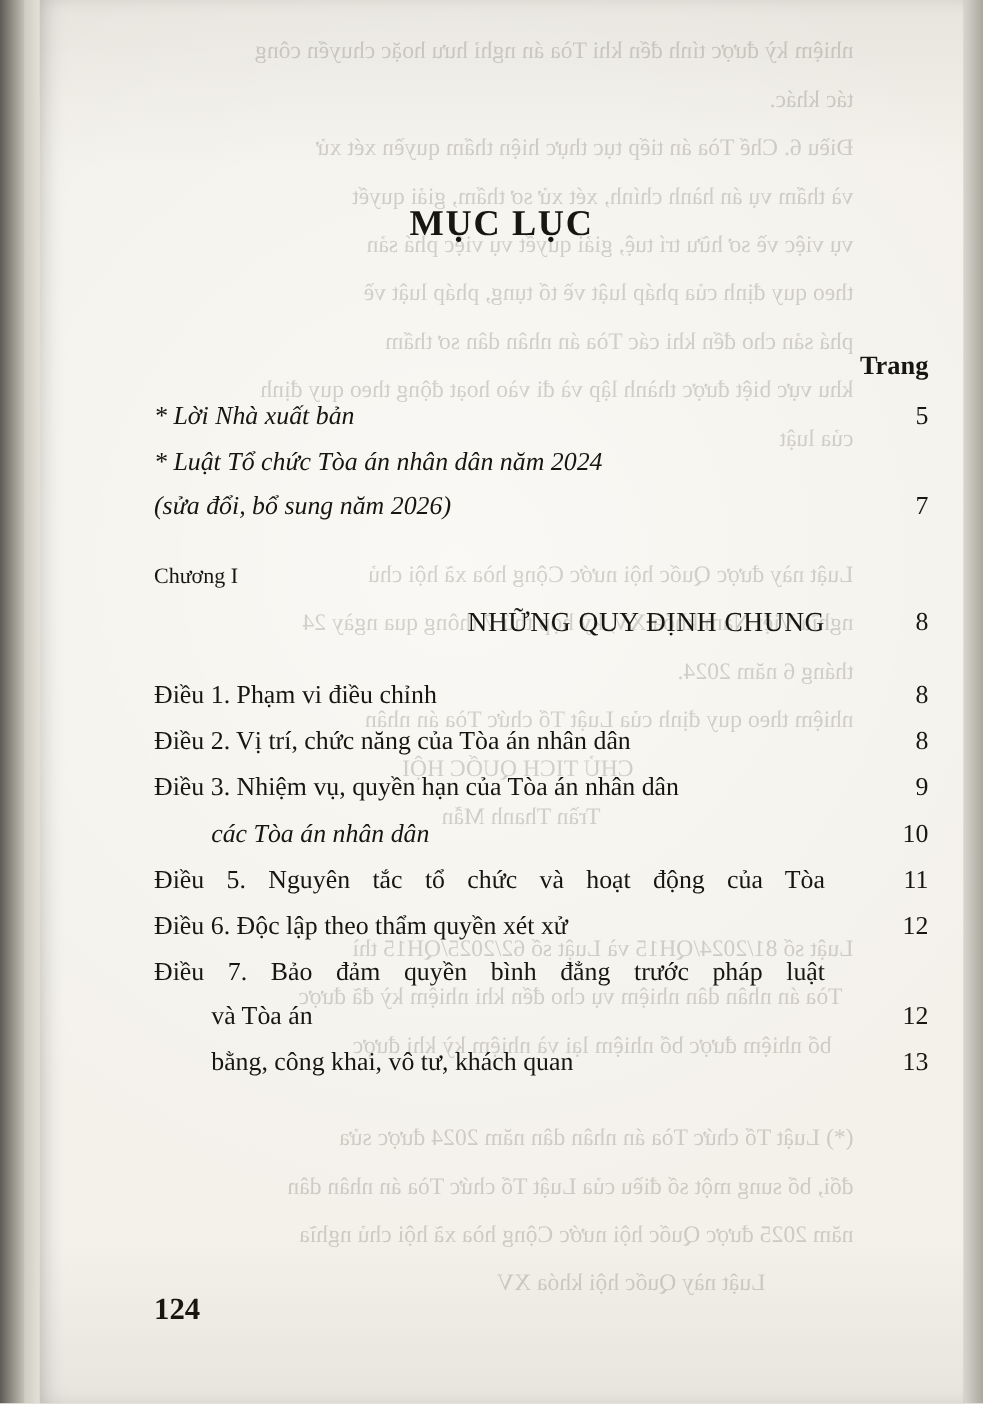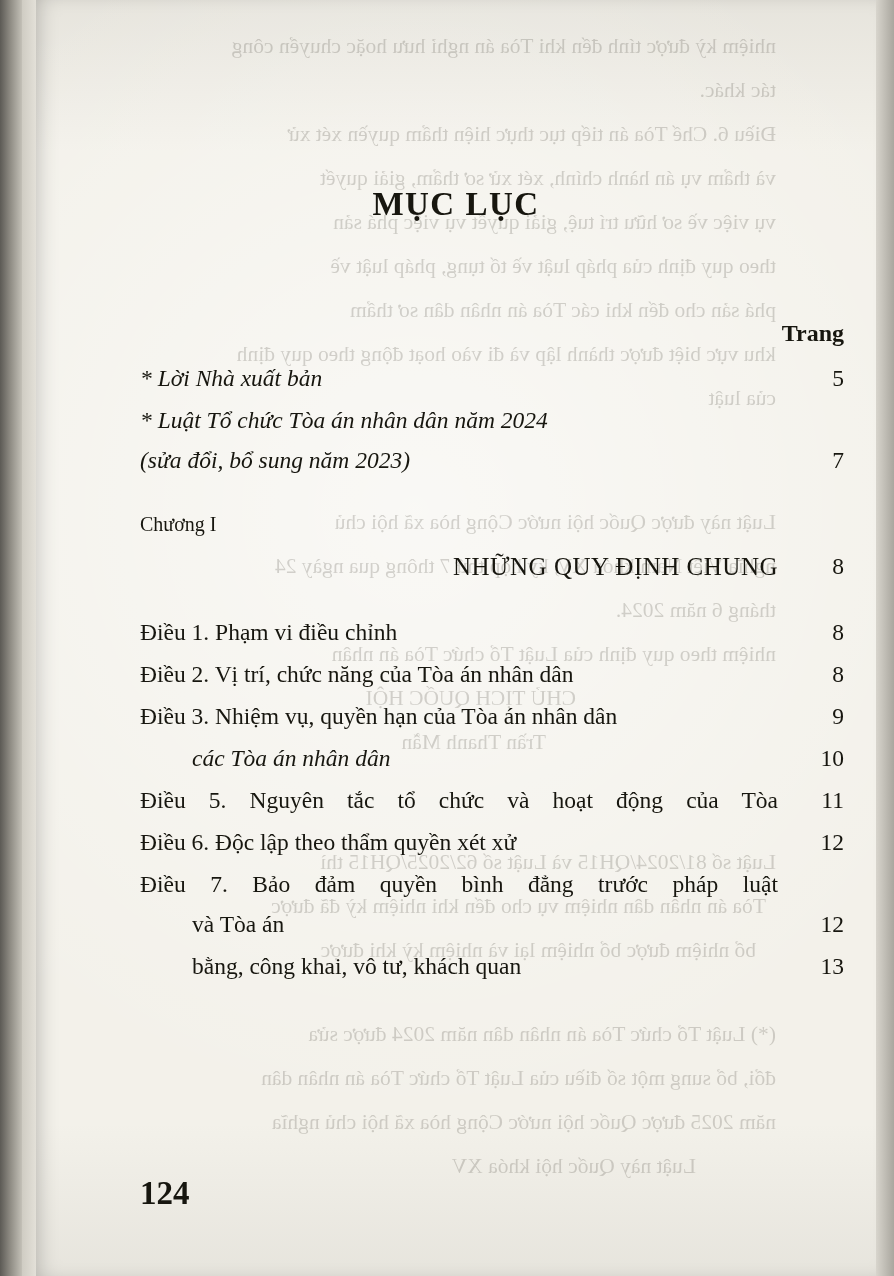--- a/index.html
+++ b/index.html
@@ -104,20 +104,21 @@
     position: absolute;
     left: 104px;
     right: 32px;
     top: 358px;
   }
   .toc-row {
     position: relative;
     display: flex;
     align-items: flex-start;
     margin-bottom: 2px;
+    gap: 28px;
   }
   .toc-label {
     flex: 1 1 auto;
     font-size: 23.5px;
     line-height: 40px;
     padding-right: 18px;
   }
   .toc-page {
     flex: 0 0 48px;
     text-align: right;
@@ -145,21 +146,21 @@
     padding-left: 36px;
   }
   .row-justify .toc-label {
     text-align: justify;
     text-align-last: justify;
   }
   .folio {
     position: absolute;
     left: 104px;
     top: 1175px;
-    font-size: 33px;
+    font-size: 28px;
     font-weight: bold;
   }
 </style>
 </head>
 <body>
 
 <div class="scan">
   <div class="gutter-left"></div>
   <div class="gutter-left2"></div>
   <div class="edge-right"></div>
@@ -200,21 +201,21 @@
     <div class="toc-list">
 
       <div class="toc-row">
         <div class="toc-label italic">* Lời Nhà xuất bản</div>
         <div class="toc-page">5</div>
       </div>
 
       <div class="toc-row">
         <div class="toc-label italic">
           <span>* Luật Tổ chức Tòa án nhân dân năm 2024</span>
-          <span class="indent-sub" style="padding-left:0">(sửa đổi, bổ sung năm 2023)</span>
+          <span class="indent-sub" style="padding-left:0">(sửa đổi, bổ sung năm 2026)</span>
         </div>
         <div class="toc-page bottom">7</div>
       </div>
 
       <div class="spacer-md"></div>
 
       <div class="toc-row">
         <div class="chapter toc-label">Chương I</div>
         <div class="toc-page"></div>
       </div>

